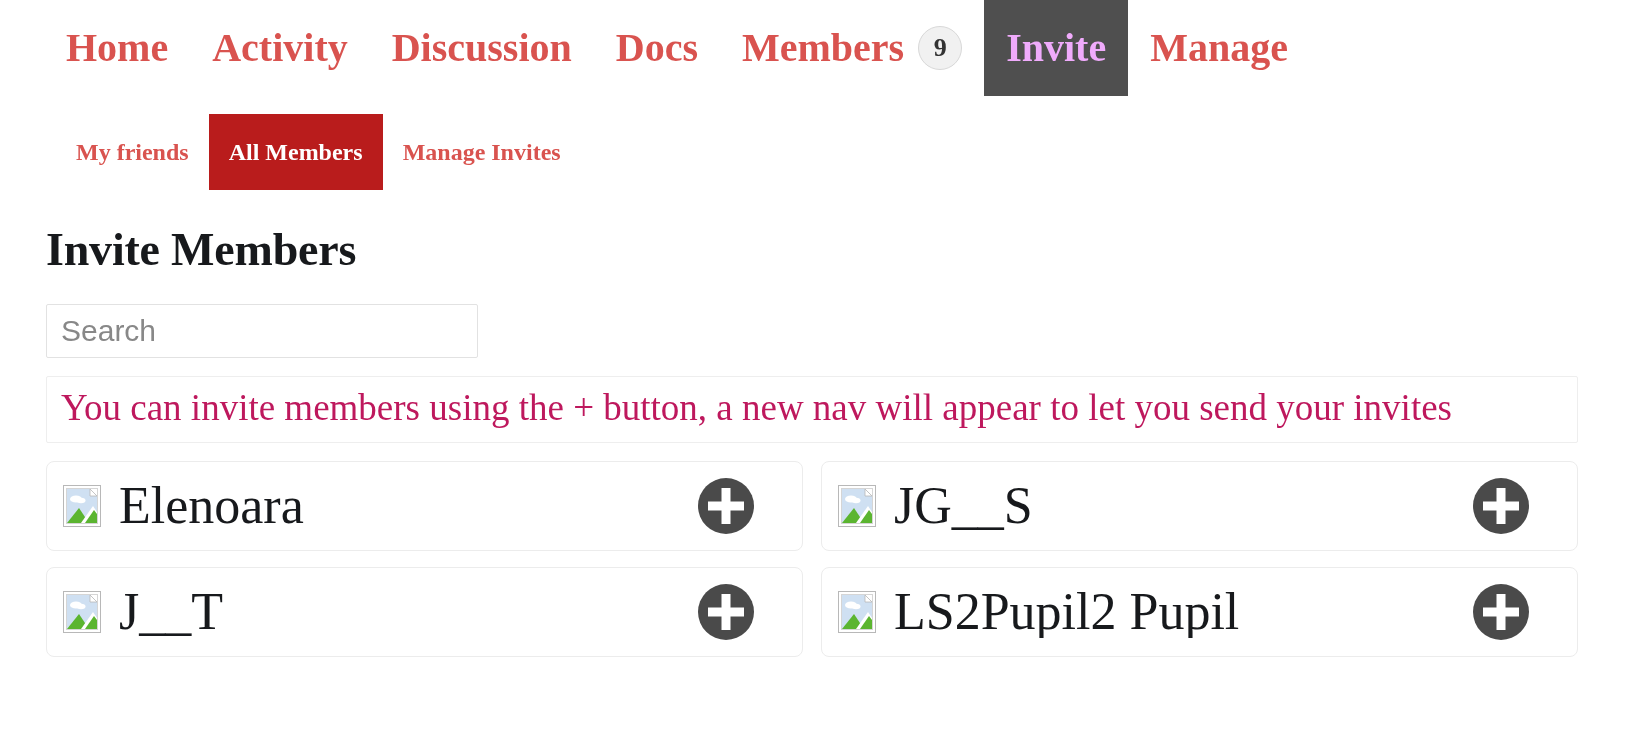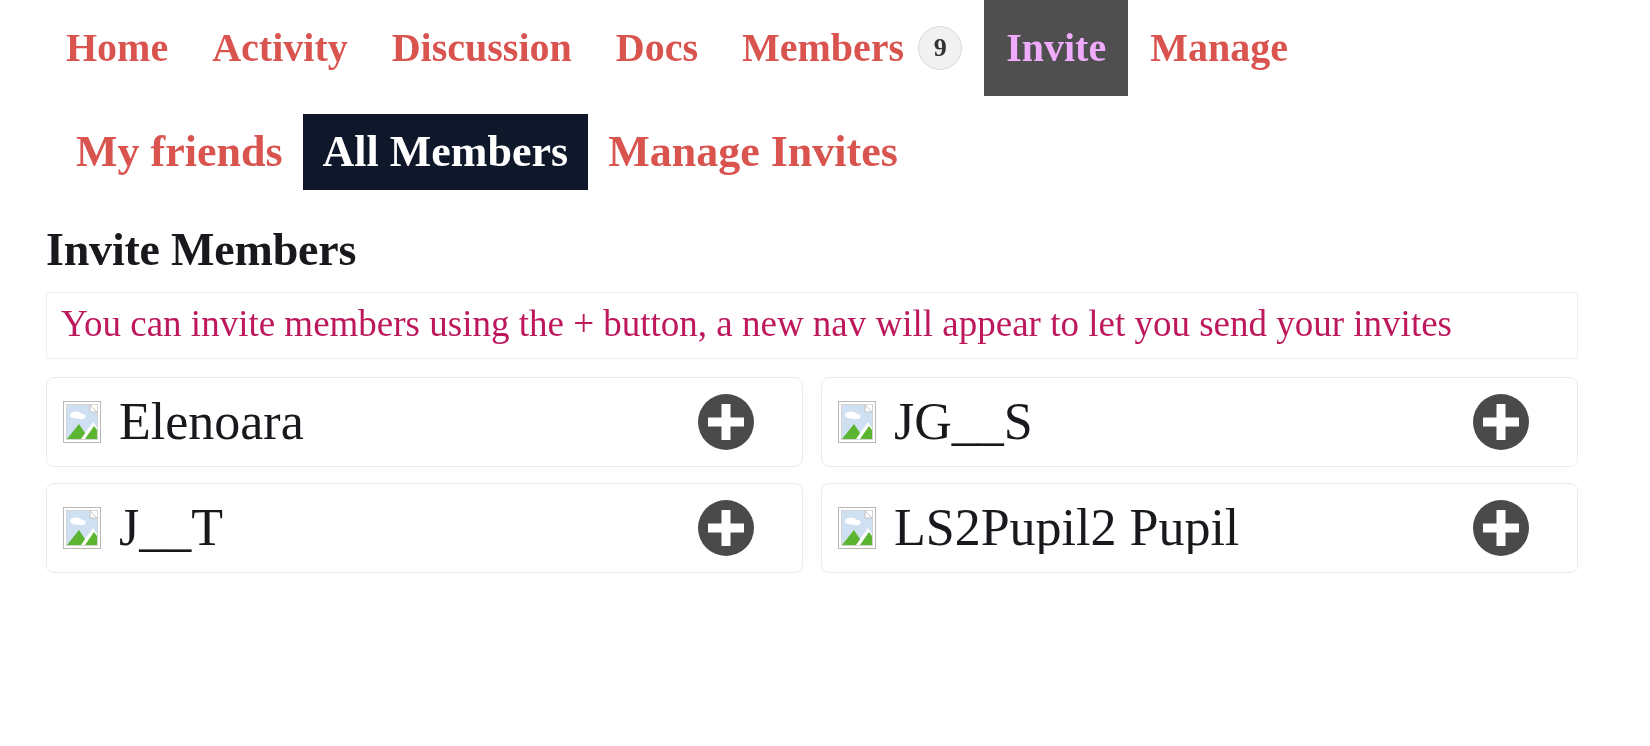--- a/index.html
+++ b/index.html
@@ -70,30 +70,30 @@
     align-items: stretch;
     padding-left: 56px;
     margin-top: 18px;
     height: 76px;
   }
   .sub-nav-item {
     display: flex;
     align-items: center;
     padding: 0 20px;
     font-family: "Liberation Serif", "DejaVu Serif", serif;
-    font-size: 44px;
+    font-size: 24px;
     font-weight: 700;
     color: #d9534f;
     line-height: 1;
     text-decoration: none;
     white-space: nowrap;
     cursor: pointer;
   }
   .sub-nav-item.current {
-    background: #0f172a;
+    background: #b91c1c;
     color: #ffffff;
   }
 
   
   .content {
     padding: 0 72px 0 46px;
   }
   .page-title {
     margin: 36px 0 0 0;
     font-family: "Liberation Serif", "DejaVu Serif", serif;
@@ -228,20 +228,23 @@
   <nav class="sub-nav" id="sub-nav">
       <a class="sub-nav-item">My friends</a>
       <a class="sub-nav-item current">All Members</a>
       <a class="sub-nav-item">Manage Invites</a>
     </nav>
 
   <div class="content">
 
     <h1 class="page-title">Invite Members</h1>
 
+    <div class="search-wrap">
+      <input class="search-input" type="text" placeholder="Search" style="">
+    </div>
 
     <div class="info-box">You can invite members using the + button, a new nav will appear to let you send your invites</div>
 
     <div class="member-grid" id="member-grid">
         <div class="member-card">
           <span class="avatar-broken">
             <svg viewBox="0 0 38 42" xmlns="http://www.w3.org/2000/svg">
               <rect x="0.5" y="0.5" width="37" height="41" fill="#ffffff" stroke="#b8b8b8"></rect>
               <rect x="3.5" y="3.5" width="31" height="35" fill="#ffffff" stroke="#d5d5d5"></rect>
               <path d="M4 4 H27 L34 11 V38 H4 Z" fill="#cfe0f2"></path>

